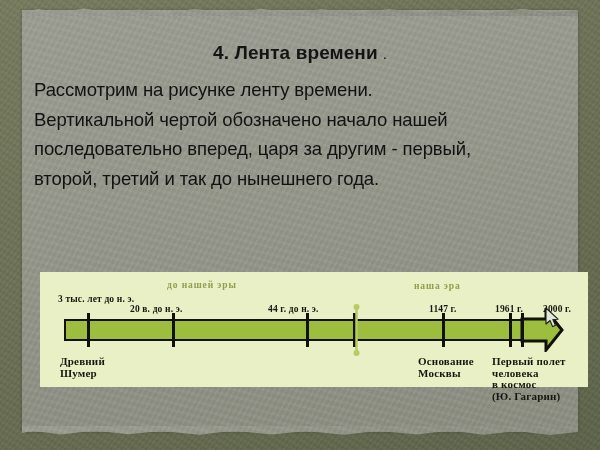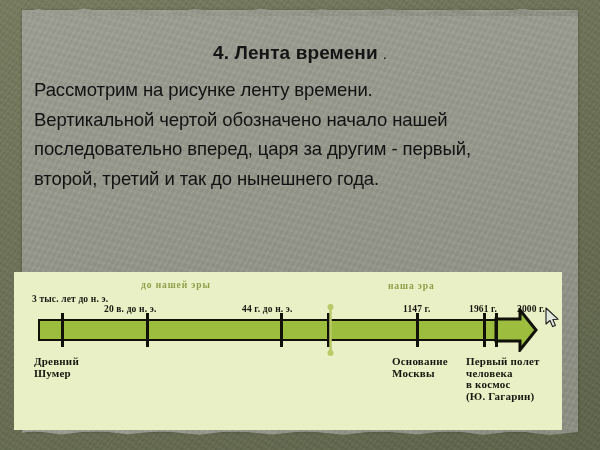--- a/index.html
+++ b/index.html
@@ -95,24 +95,24 @@
     font-size: 18.5px;
     color: #121212;
     line-height: 29.5px;
     white-space: nowrap;
     letter-spacing: -0.1px;
   }
 
   
   #diagram {
     position: absolute;
-    left: 14px;
+    left: 40px;
     top: 272px;
     width: 548px;
-    height: 158px;
+    height: 115px;
     background: #eaf0c6;
     z-index: 5;
   }
 
   
   .era-label {
     position: absolute;
     font-size: 9.5px;
     font-weight: bold;
     color: #8ea04a;

